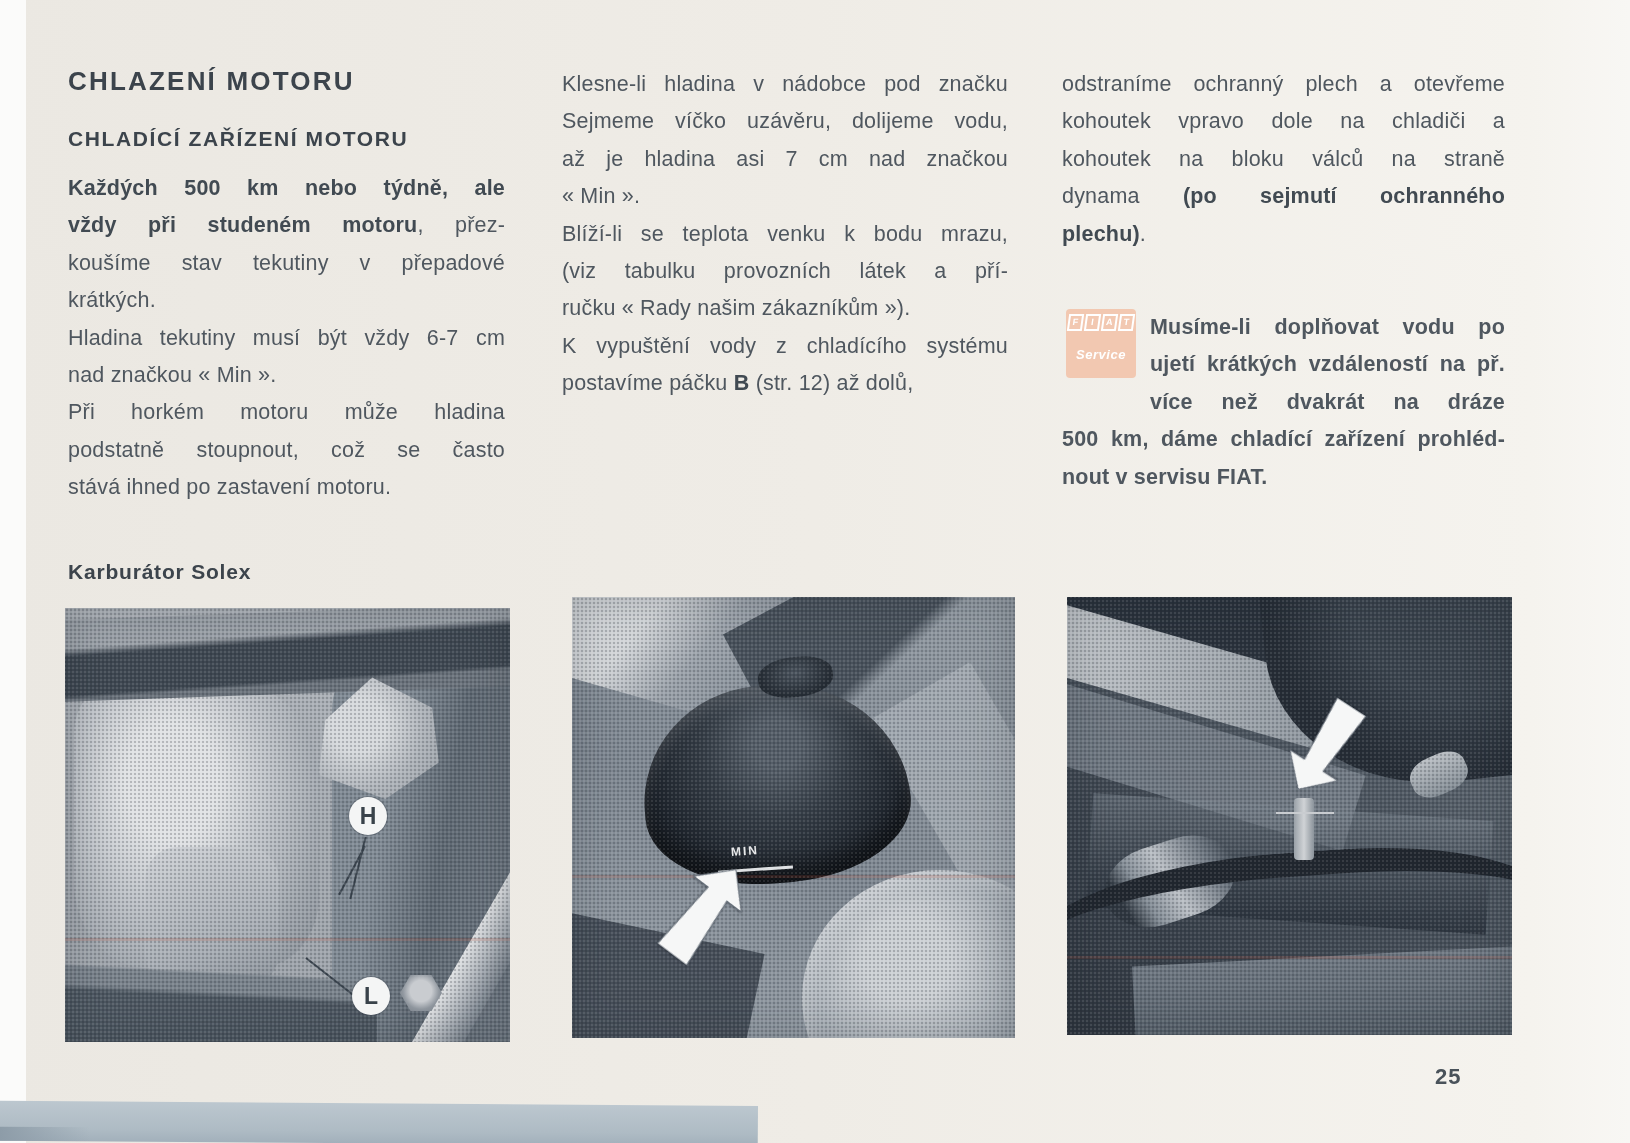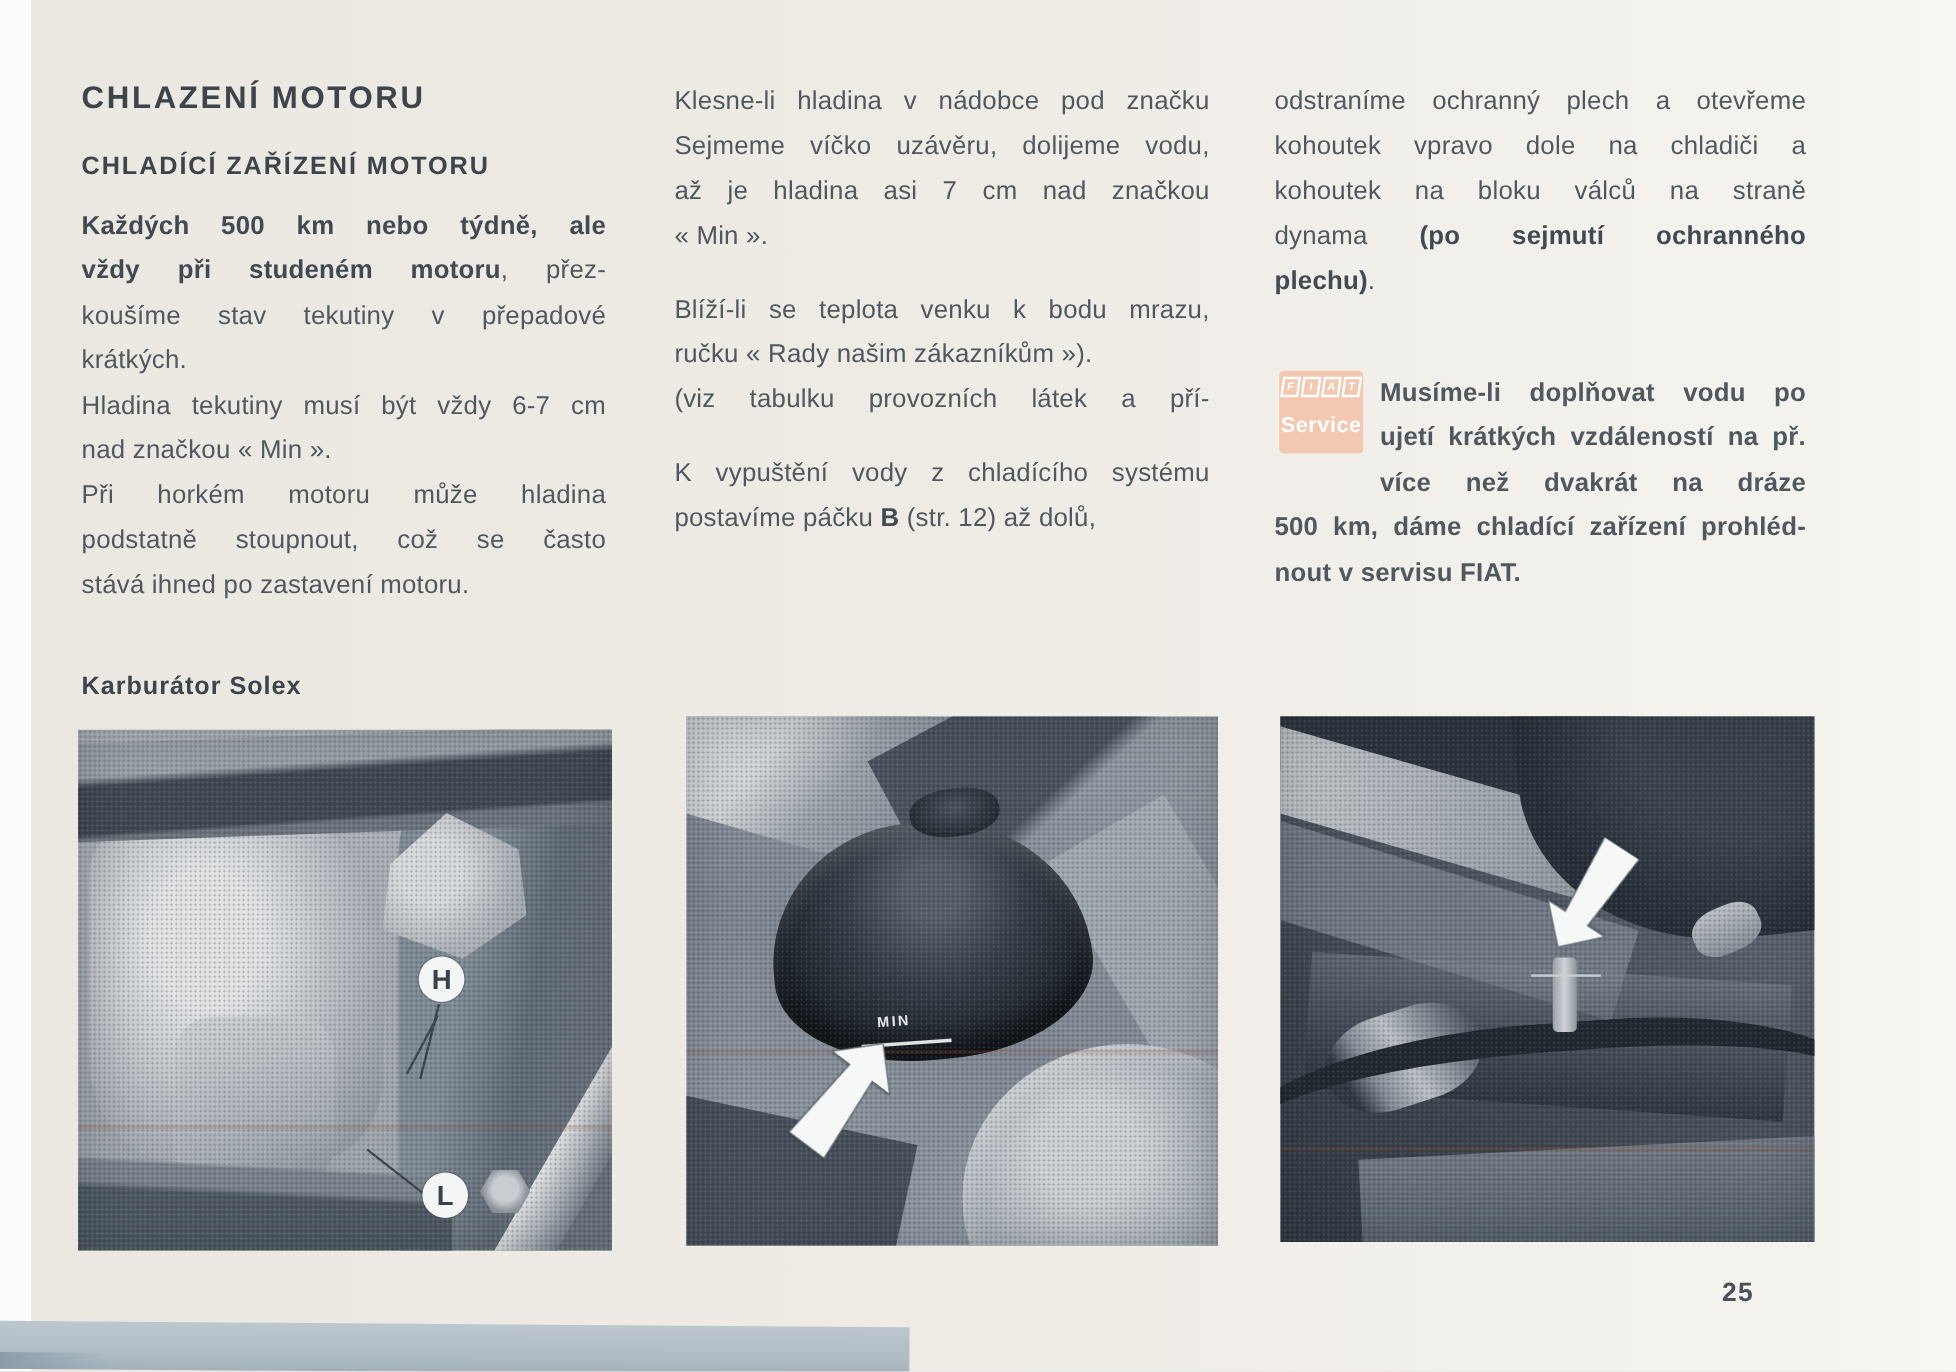--- a/index.html
+++ b/index.html
@@ -15,33 +15,33 @@
   .col2{left:562px;width:446px;}
   .col3{left:1062px;width:443px;}
   .ln{text-align:justify;height:37.4px;overflow:hidden;}
   .ln.j{text-align-last:justify;}
   .ln.ind{margin-left:88px;}
   .b{font-weight:700;color:#414a52;}
   .title{margin:0;font-size:26px;line-height:30px;font-weight:700;
          letter-spacing:2.2px;color:var(--heading,#3c444c);}
   .subtitle{margin:30px 0 18px;font-size:21px;line-height:26px;font-weight:700;
             letter-spacing:1.6px;color:var(--heading,#3c444c);}
-  .col2 .para + .para{margin-top:24px;}
+  .col2 .para + .para{margin-top:0;}
   .col3 .para-badge{margin-top:56px;font-weight:bold;}
 
   
   .badge{position:absolute;left:4px;top:243px;width:70px;height:69px;
          background:var(--badge-bg,#f2c8b1);border-radius:4px;display:flex;
          flex-direction:column;align-items:center;justify-content:center;gap:5px;}
   .fiat-row{display:flex;gap:2px;}
   .fiat-row span{width:11px;height:13px;border:2px solid var(--badge-text,#fff);
          color:var(--badge-text,#fff);font-size:9px;font-weight:700;line-height:13px;
          display:flex;align-items:center;justify-content:center;transform:skewX(-8deg);}
-  .badge-script{color:var(--badge-text,#fff);font-size:18px;font-weight:700;
-         letter-spacing:.5px;}
+  .badge-script{color:var(--badge-text,#fff);font-size:13px;font-weight:700;
+         font-style:italic;letter-spacing:.5px;}
 
   .caption{position:absolute;left:68px;top:560px;font-size:21px;font-weight:700;
            color:var(--heading,#434b53);letter-spacing:.8px;}
   .pagenum{position:absolute;left:1435px;top:1064px;font-size:22px;font-weight:700;
            color:#49525a;letter-spacing:1px;}
 
   
   .photo{position:absolute;overflow:hidden;}
   .photo1{left:65px;top:608px;width:445px;height:434px;
           background:linear-gradient(180deg,#aeb3b9,#9ba1a8);}
@@ -173,22 +173,22 @@
 
   <div class="col col2">
     <div class="para">
         <div class="ln j"><span>Klesne-li hladina v nádobce pod značku</span></div>
         <div class="ln j"><span>Sejmeme víčko uzávěru, dolijeme vodu,</span></div>
         <div class="ln j"><span>až je hladina asi 7 cm nad značkou</span></div>
         <div class="ln"><span>« Min ».</span></div>
       </div>
     <div class="para">
         <div class="ln j"><span>Blíží-li se teplota venku k bodu mrazu,</span></div>
+        <div class="ln j"><span>(viz tabulku provozních látek a pří-</span></div>
         <div class="ln"><span>ručku « Rady našim zákazníkům »).</span></div>
-        <div class="ln j"><span>(viz tabulku provozních látek a pří-</span></div>
       </div>
     <div class="para">
         <div class="ln j"><span>K vypuštění vody z chladícího systému</span></div>
         <div class="ln"><span>postavíme páčku </span><span class="b">B</span><span> (str. 12) až dolů,</span></div>
       </div>
   </div>
 
   <div class="col col3">
     <div class="para">
         <div class="ln j"><span>odstraníme ochranný plech a otevřeme</span></div>

